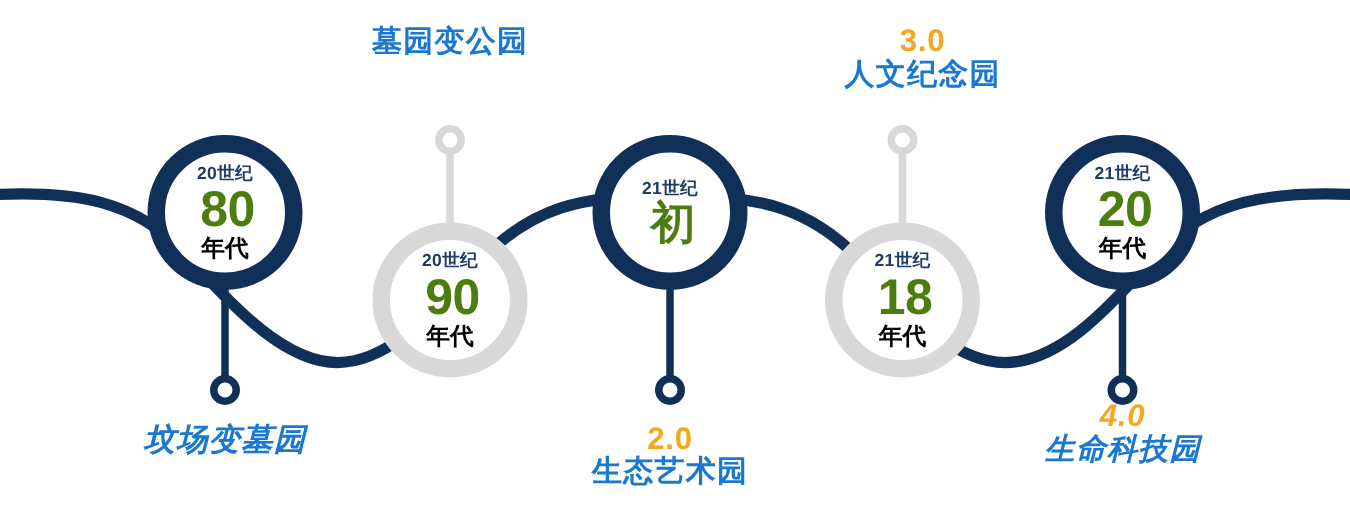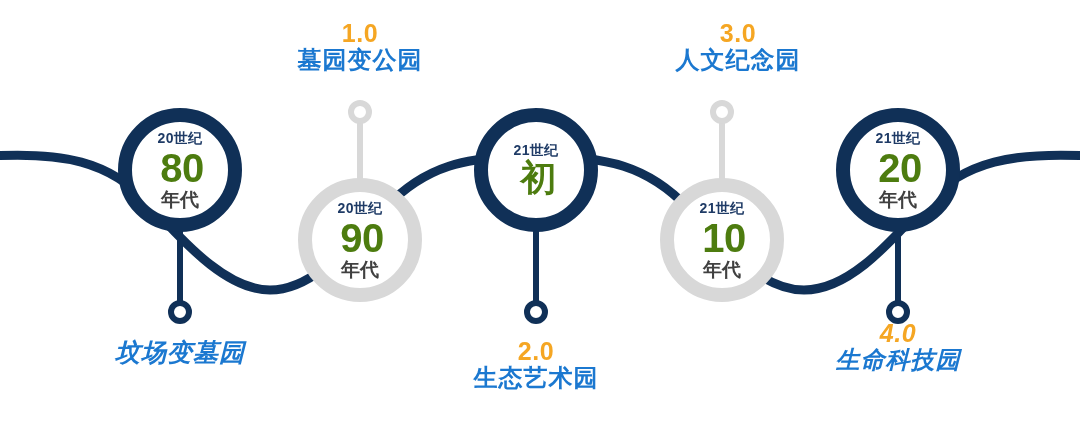--- a/index.html
+++ b/index.html
@@ -19,21 +19,21 @@
   .node-dark{border:14px solid #103057;background:#ffffff;z-index:6;}
   .node-gray{border:14px solid #d8d8d8;background:#ffffff;z-index:4;}
 
   .node-inner{display:flex;flex-direction:column;align-items:center;
               justify-content:center;line-height:1;color:#14305c;}
   .era-top{font-size:14px;font-weight:700;letter-spacing:.3px;
            color:#1f3b66;margin-bottom:2px;}
   .era-big{font-size:40px;font-weight:800;color:#4d7c0f;
            letter-spacing:-.5px;margin:1px 0 2px 4px;}
   .era-big.single{font-size:36px;}
-  .era-bot{font-size:19px;font-weight:800;color:#404040;}
+  .era-bot{font-size:19px;font-weight:800;color:#000000;}
 
   
   .label{position:absolute;text-align:center;white-space:nowrap;z-index:8;}
   .label .num{font-size:25px;font-weight:800;color:#F5A623;
               line-height:1.05;letter-spacing:.5px;}
   .label .txt{font-size:24px;font-weight:800;color:#1B78D0;
               line-height:1.15;letter-spacing:1px;}
   .label.no-num .txt{font-size:25px;}
 </style>
 </head>
@@ -68,21 +68,21 @@
     <div class="node-inner">
       <div class="era-top">20世纪</div>
       <div class="era-big">90</div>
       <div class="era-bot">年代</div>
     </div>
   </div>
 
   <div class="node node-gray" style="left:660px;top:178px;width:124px;height:124px;">
     <div class="node-inner">
       <div class="era-top">21世纪</div>
-      <div class="era-big">10</div>
+      <div class="era-big">18</div>
       <div class="era-bot">年代</div>
     </div>
   </div>
 
   <svg class="pin-layer" style="position:absolute;left:0;top:0;width:1080px;height:422px;z-index:5;" viewBox="0 0 1080 422">
     <g>
       <line x1="180" y1="228" x2="180" y2="303" stroke="#103057" stroke-width="6" stroke-linecap="round"></line>
       <circle cx="180" cy="312" r="9" fill="#ffffff" stroke="#103057" stroke-width="6"></circle>
     </g>
     <g>
@@ -117,21 +117,20 @@
       <div class="era-big">20</div>
       <div class="era-bot">年代</div>
     </div>
   </div>
 
   <div class="label no-num" style="left:80px;top:338px;width:200px;font-style:italic;">
     <div class="txt">坟场变墓园</div>
   </div>
 
   <div class="label" style="left:260px;top:20px;width:200px;">
-    <div class="num">1.0</div>
     <div class="txt">墓园变公园</div>
   </div>
 
   <div class="label" style="left:436px;top:338px;width:200px;">
     <div class="num">2.0</div>
     <div class="txt">生态艺术园</div>
   </div>
 
   <div class="label" style="left:638px;top:20px;width:200px;">
     <div class="num">3.0</div>

